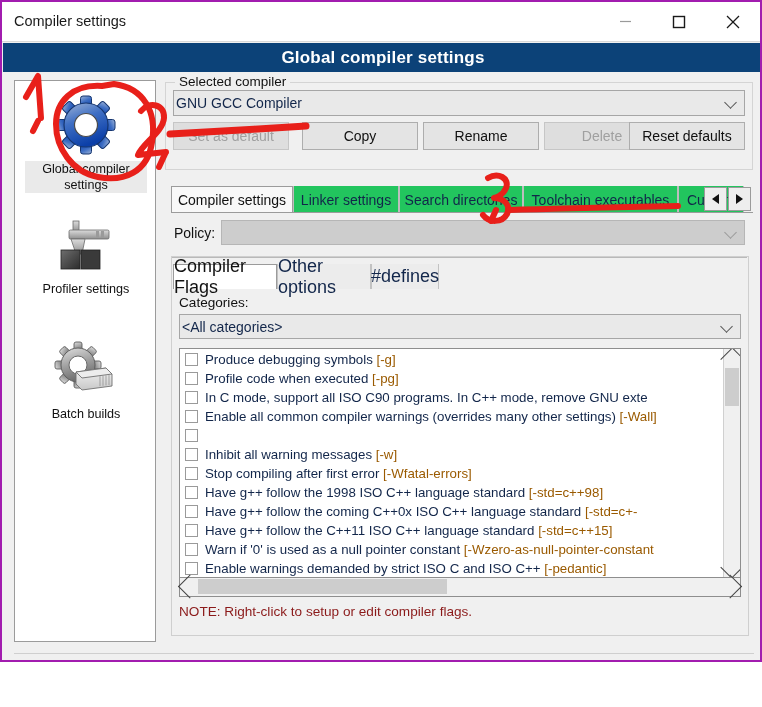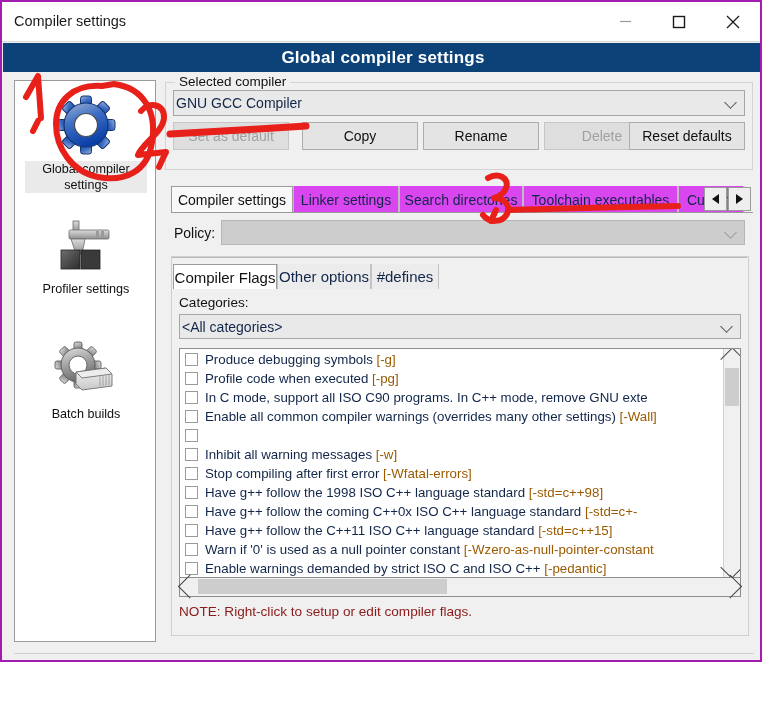--- a/index.html
+++ b/index.html
@@ -118,21 +118,21 @@
     cursor: default;
   }
   .btn.disabled { color: #a0a0a0; background: #dedede; border-color: #c6c6c6; }
 
   
   .tabstrip {
     position: absolute; left: 6px; top: 110px; width: 582px; height: 27px;
   }
   .tab {
     position: absolute; top: 0; height: 27px;
-    background: #d946ef;
+    background: #22c55e;
     border-left: 1px solid #bdbdbd;
     border-right: 1px solid #bdbdbd;
     font-size: 14px; color: #12264a;
     display: flex; align-items: center; justify-content: center;
     cursor: default;
   }
   .tab.active {
     background: #f8f8f8;
     border-top: 1px solid #9b9b9b;
     border-left: 1px solid #9b9b9b;
@@ -163,21 +163,21 @@
 
   .hr { position: absolute; left: 6px; top: 181px; width: 576px; height: 1px; background: #b9b9b9; }
 
   
   .innertabs { position: absolute; left: 8px; top: 188px; width: 574px; height: 25px; }
   .itab {
     position: absolute; top: 0; height: 25px;
     background: #ececec;
     border-left: 1px solid #c2c2c2;
     border-right: 1px solid #c2c2c2;
-    font-size: 15px; color: #12264a;
+    font-size: 18px; color: #12264a;
     display: flex; align-items: center; justify-content: center;
     cursor: default;
   }
   .itab.active {
     background: #ffffff;
     border-top: 1px solid #9b9b9b;
     border-left: 1px solid #9b9b9b;
     border-right: 1px solid #9b9b9b;
     color: #111111;
   }

